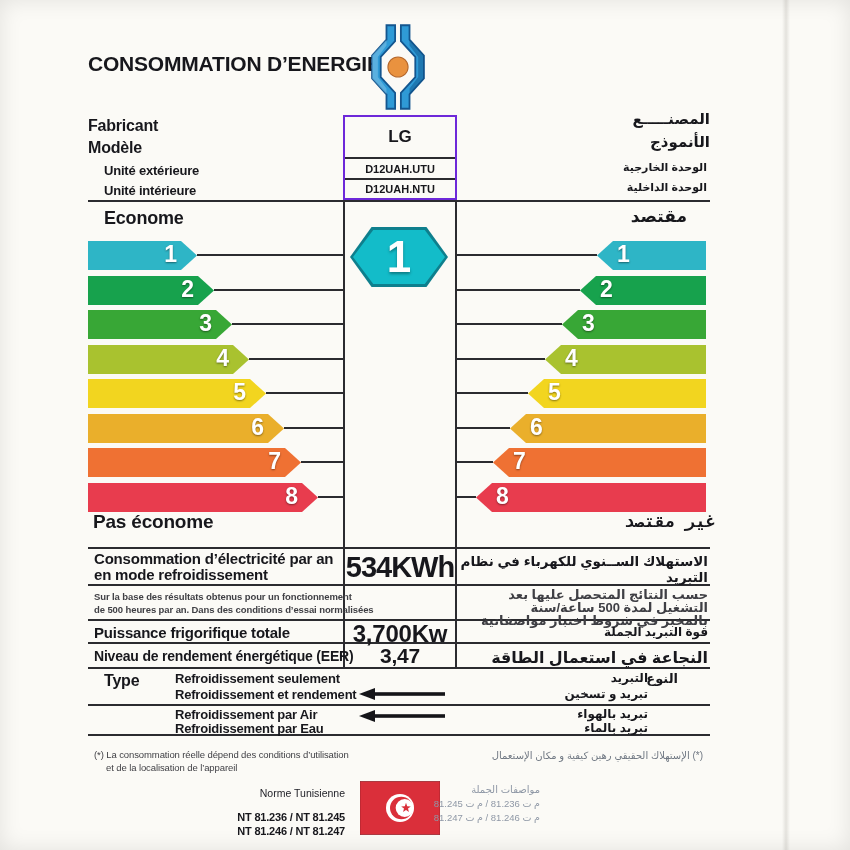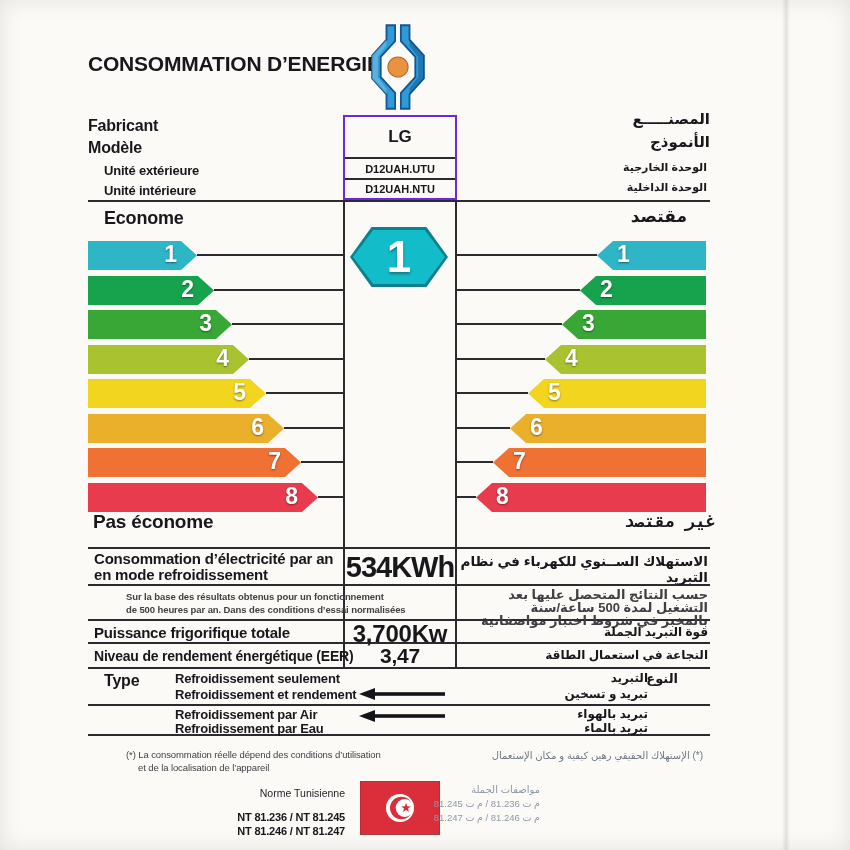--- a/index.html
+++ b/index.html
@@ -20,21 +20,21 @@
            font-size:23px;color:#fff;text-shadow:0 1px 2px rgba(0,0,0,.45);}
   .bar-num-left{right:20px;} .bar-num-right{left:20px;}
   .hexa{clip-path:polygon(0 50%,22% 0,78% 0,100% 50%,78% 100%,22% 100%);}
   .modelbox{position:absolute;left:343px;top:115px;width:114px;height:85px;
             border:2px solid #6d28d9;box-sizing:border-box;display:flex;flex-direction:column;}
   .modelbox .row1{height:40px;border-bottom:2px solid #2b2b2f;display:flex;align-items:center;justify-content:center;font-size:17px;font-weight:bold;}
   .modelbox .row2{height:19px;border-bottom:2px solid #2b2b2f;display:flex;align-items:center;justify-content:center;font-size:11px;font-weight:bold;}
   .modelbox .row3{flex:1;display:flex;align-items:center;justify-content:center;font-size:11px;font-weight:bold;}
   .crease{position:absolute;left:782px;top:0;width:8px;height:850px;
           background:linear-gradient(90deg,rgba(0,0,0,0) 0%,rgba(120,115,105,.18) 50%,rgba(0,0,0,0) 100%);}
-  .notefr{font-size:9.5px;color:#3f3f44;line-height:13px;font-weight:bold;letter-spacing:-0.1px;margin-left:32px;}
+  .notefr{font-size:9.5px;color:#3f3f44;line-height:13px;font-weight:bold;letter-spacing:-0.1px;}
   .faded{color:#8f98a6;}
 </style>
 </head>
 <body>
 
 <div class="page">
 
   <div class="crease"></div>
 
   <div class="abs b" style="left:88px;top:52px;font-size:21px;">CONSOMMATION D’ENERGIE</div>
@@ -171,21 +171,21 @@
     <div>حسب النتائج المتحصل عليها بعد التشغيل لمدة 500 ساعة/سنة</div>
     <div>بالمخبر في شروط اختبار مواصفاتية</div>
   </div>
 
   <div class="abs b" style="left:94px;top:624px;font-size:15px;">Puissance frigorifique totale</div>
   <div class="abs b" style="left:345px;top:620px;width:110px;text-align:center;font-size:24px;">3,700Kw</div>
   <div class="abs b ar" style="right:142px;top:625px;font-size:12px;width:220px;">قوة التبريد الجملة</div>
 
   <div class="abs b" style="left:94px;top:648px;font-size:14px;">Niveau de rendement énergétique (EER)</div>
   <div class="abs b" style="left:345px;top:644px;width:110px;text-align:center;font-size:21px;">3,47</div>
-  <div class="abs b ar" style="right:142px;top:648px;font-size:12px;width:220px;">النجاعة في استعمال الطاقة</div>
+  <div class="abs b ar" style="right:142px;top:648px;font-size:16px;width:220px;">النجاعة في استعمال الطاقة</div>
 
   <div class="abs b" style="left:104px;top:672px;font-size:16px;">Type</div>
   <div class="abs b" style="left:175px;top:671px;font-size:13px;">Refroidissement seulement</div>
   <div class="abs b" style="left:175px;top:687px;font-size:13px;">Refroidissement et rendement</div>
   <div class="abs b" style="left:175px;top:707px;font-size:13px;">Refroidissement par Air</div>
   <div class="abs b" style="left:175px;top:721px;font-size:13px;">Refroidissement par Eau</div>
 
   <svg class="abs" style="left:359px;top:687px;" width="86" height="14" viewBox="0 0 86 14">
     <rect x="12" y="5.2" width="74" height="3.6" fill="#141418"></rect>
     <polygon points="0,7 16,1 16,13" fill="#141418"></polygon>

